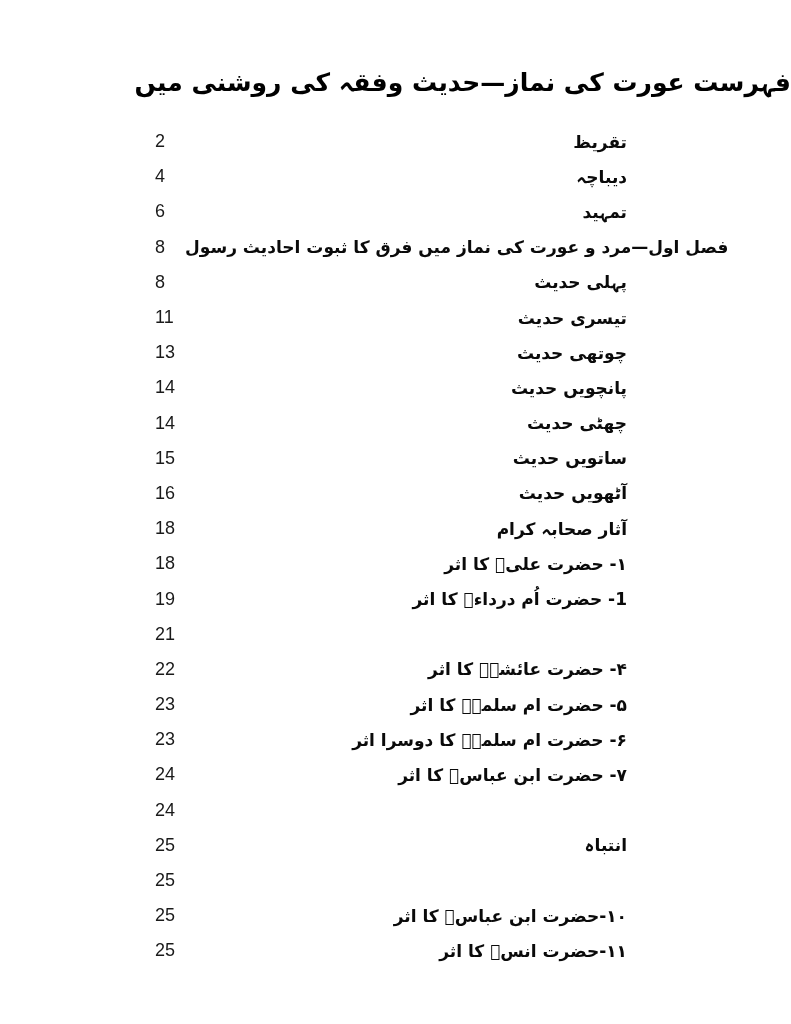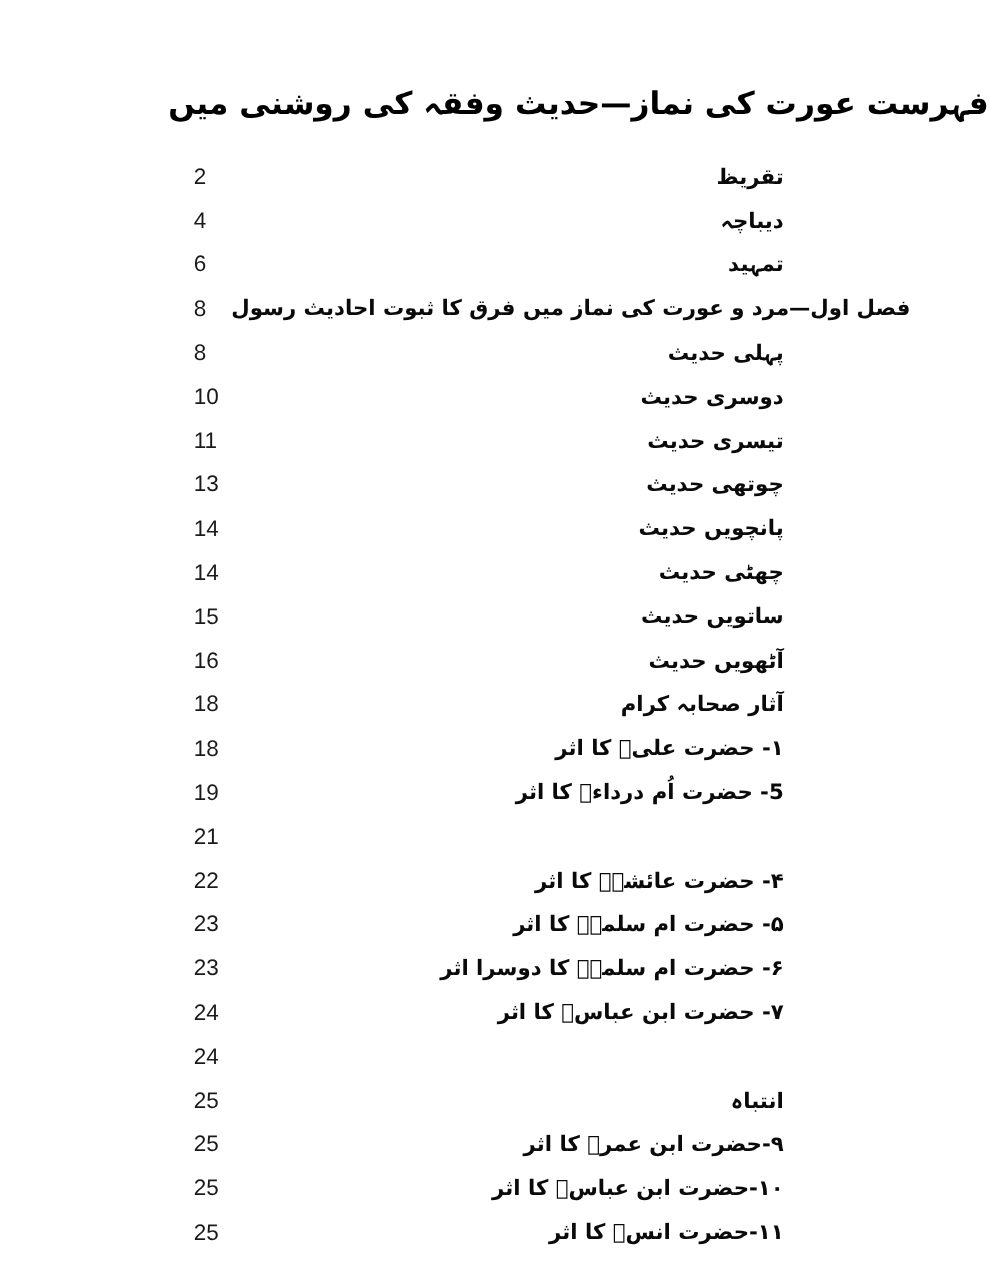--- a/index.html
+++ b/index.html
@@ -83,24 +83,20 @@
   <div class="row">
     <span class="num">8</span>
     <span class="label">فصل اول—مرد و عورت کی نماز میں فرق کا ثبوت احادیث رسول</span>
   </div>
 
   <div class="row">
     <span class="num">8</span>
     <span class="label">پہلی حدیث</span>
   </div>
 
-  <div class="row">
-    <span class="num">10</span>
-    <span class="label">دوسری حدیث</span>
-  </div>
 
   <div class="row">
     <span class="num">11</span>
     <span class="label">تیسری حدیث</span>
   </div>
 
   <div class="row">
     <span class="num">13</span>
     <span class="label">چوتھی حدیث</span>
   </div>
@@ -130,21 +126,21 @@
     <span class="label">آثار صحابہ کرام</span>
   </div>
 
   <div class="row">
     <span class="num">18</span>
     <span class="label">۱- حضرت علیؓ کا اثر</span>
   </div>
 
   <div class="row">
     <span class="num">19</span>
-    <span class="label">5- حضرت اُم درداءؓ کا اثر</span>
+    <span class="label">1- حضرت اُم درداءؓ کا اثر</span>
   </div>
 
   <div class="row">
     <span class="num">21</span>
   </div>
 
   <div class="row">
     <span class="num">22</span>
     <span class="label">۴- حضرت عائشہؓ کا اثر</span>
   </div>
@@ -168,21 +164,20 @@
     <span class="num">24</span>
   </div>
 
   <div class="row">
     <span class="num">25</span>
     <span class="label">انتباہ</span>
   </div>
 
   <div class="row">
     <span class="num">25</span>
-    <span class="label">۹-حضرت ابن عمرؓ کا اثر</span>
   </div>
 
   <div class="row">
     <span class="num">25</span>
     <span class="label">۱۰-حضرت ابن عباسؓ کا اثر</span>
   </div>
 
   <div class="row">
     <span class="num">25</span>
     <span class="label">۱۱-حضرت انسؓ کا اثر</span>

